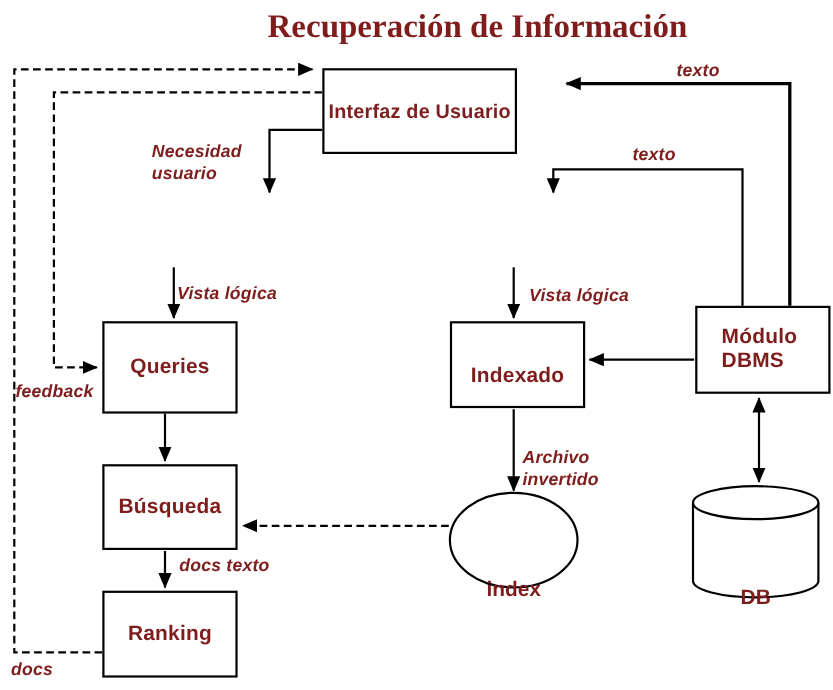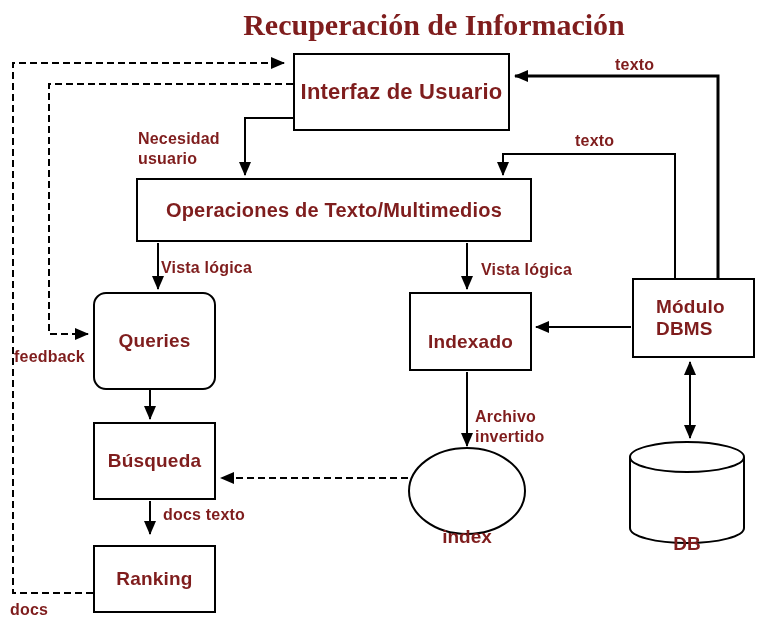--- a/index.html
+++ b/index.html
@@ -12,21 +12,21 @@
   .thick{stroke-width:3;}
   .dashed{stroke:#000;stroke-width:2;fill:none;stroke-dasharray:7 4;}
   .shape{stroke:#000;stroke-width:2;fill:#ffffff;}
   .node{
     position:absolute;box-sizing:border-box;border:2px solid #000;background:#ffffff;
     display:flex;align-items:center;justify-content:center;text-align:center;
     font-weight:bold;font-size:19px;letter-spacing:.2px;
   }
   .lbl{
     position:absolute;font-weight:bold;font-size:16px;letter-spacing:.2px;
-    line-height:20px;white-space:pre-line;
+    line-height:20px;white-space:pre-line;font-style:italic;
   }
   .title{
     position:absolute;left:110px;top:8px;width:648px;text-align:center;
     font-family:"Liberation Serif", serif;font-weight:bold;font-size:30px;
   }
   .storelbl{position:absolute;font-weight:bold;font-size:19px;text-align:center;margin-top:45px;}
 </style>
 </head>
 <body>
 
@@ -56,34 +56,33 @@
 
     <g>
       <path class="shape" d="M630,457 L630,528 A57,15 0 0 0 744,528 L744,457"></path>
       <ellipse class="shape" cx="687" cy="457" rx="57" ry="15"></ellipse>
     </g>
     <ellipse class="shape" cx="467" cy="491" rx="58" ry="43"></ellipse>
   </svg>
 
   <div class="title">Recuperación de Información</div>
 
-  <div class="node" style="left:293px;top:53px;width:217px;height:78px;font-size:22px;">Interfaz de Usuario</div>
+  <div class="node" style="left:293px;top:62px;width:177px;height:78px;font-size:18px;">Interfaz de Usuario</div>
 
-  <div class="node" style="left:136px;top:178px;width:396px;height:64px;font-size:20px;">Operaciones de Texto/Multimedios</div>
 
-  <div class="node" style="left:93px;top:292px;width:123px;height:98px;border-radius:13px;">Queries</div>
+  <div class="node" style="left:93px;top:292px;width:123px;height:84px;">Queries</div>
 
   <div class="node" style="left:409px;top:292px;width:123px;height:79px;align-items:flex-end;padding-bottom:16px;">Indexado</div>
 
   <div class="node" style="left:632px;top:278px;width:123px;height:80px;justify-content:flex-start;text-align:left;padding-left:22px;white-space:pre-line;line-height:22px;">Módulo
 DBMS</div>
 
   <div class="node" style="left:93px;top:422px;width:123px;height:78px;">Búsqueda</div>
 
-  <div class="node" style="left:93px;top:537px;width:123px;height:68px;margin-top:8px;">Ranking</div>
+  <div class="node" style="left:93px;top:537px;width:123px;height:79px;">Ranking</div>
 
   <div class="storelbl" style="left:409px;top:481px;width:116px;">index</div>
 
   <div class="storelbl" style="left:630px;top:488px;width:114px;">DB</div>
 
   <div class="lbl" style="left:615px;top:55px;">texto</div>
 
   <div class="lbl" style="left:575px;top:131px;">texto</div>
 
   <div class="lbl" style="left:138px;top:129px;">Necesidad

